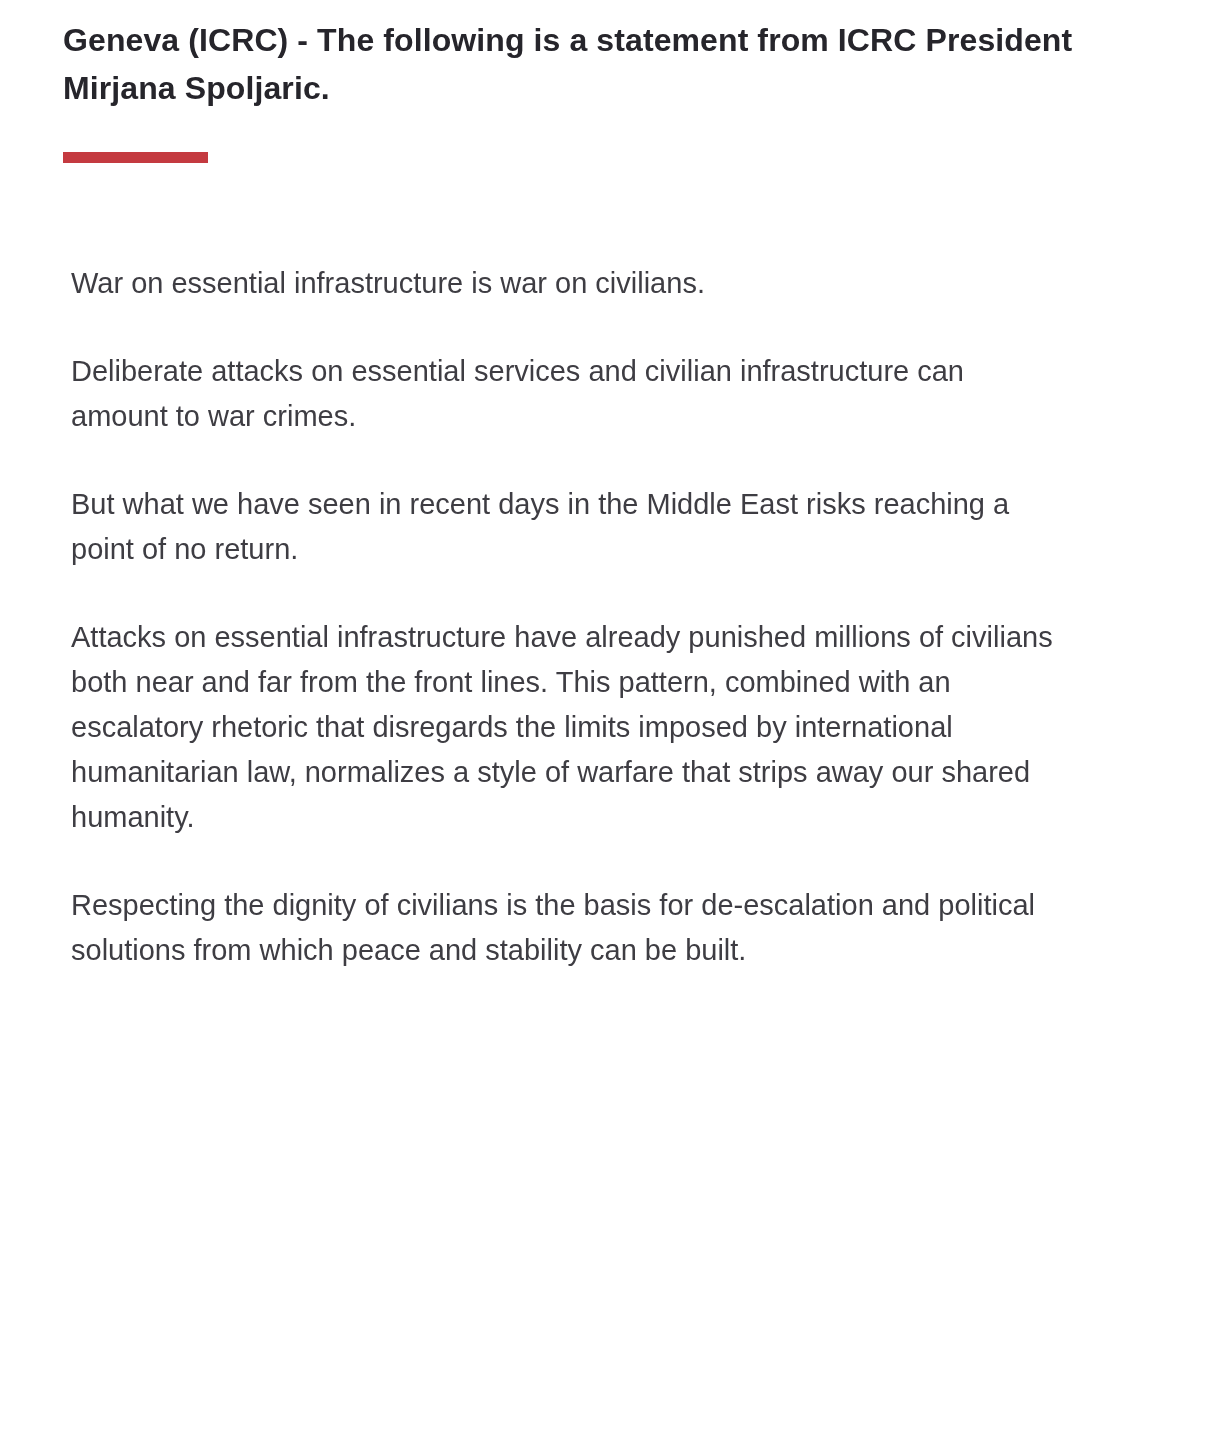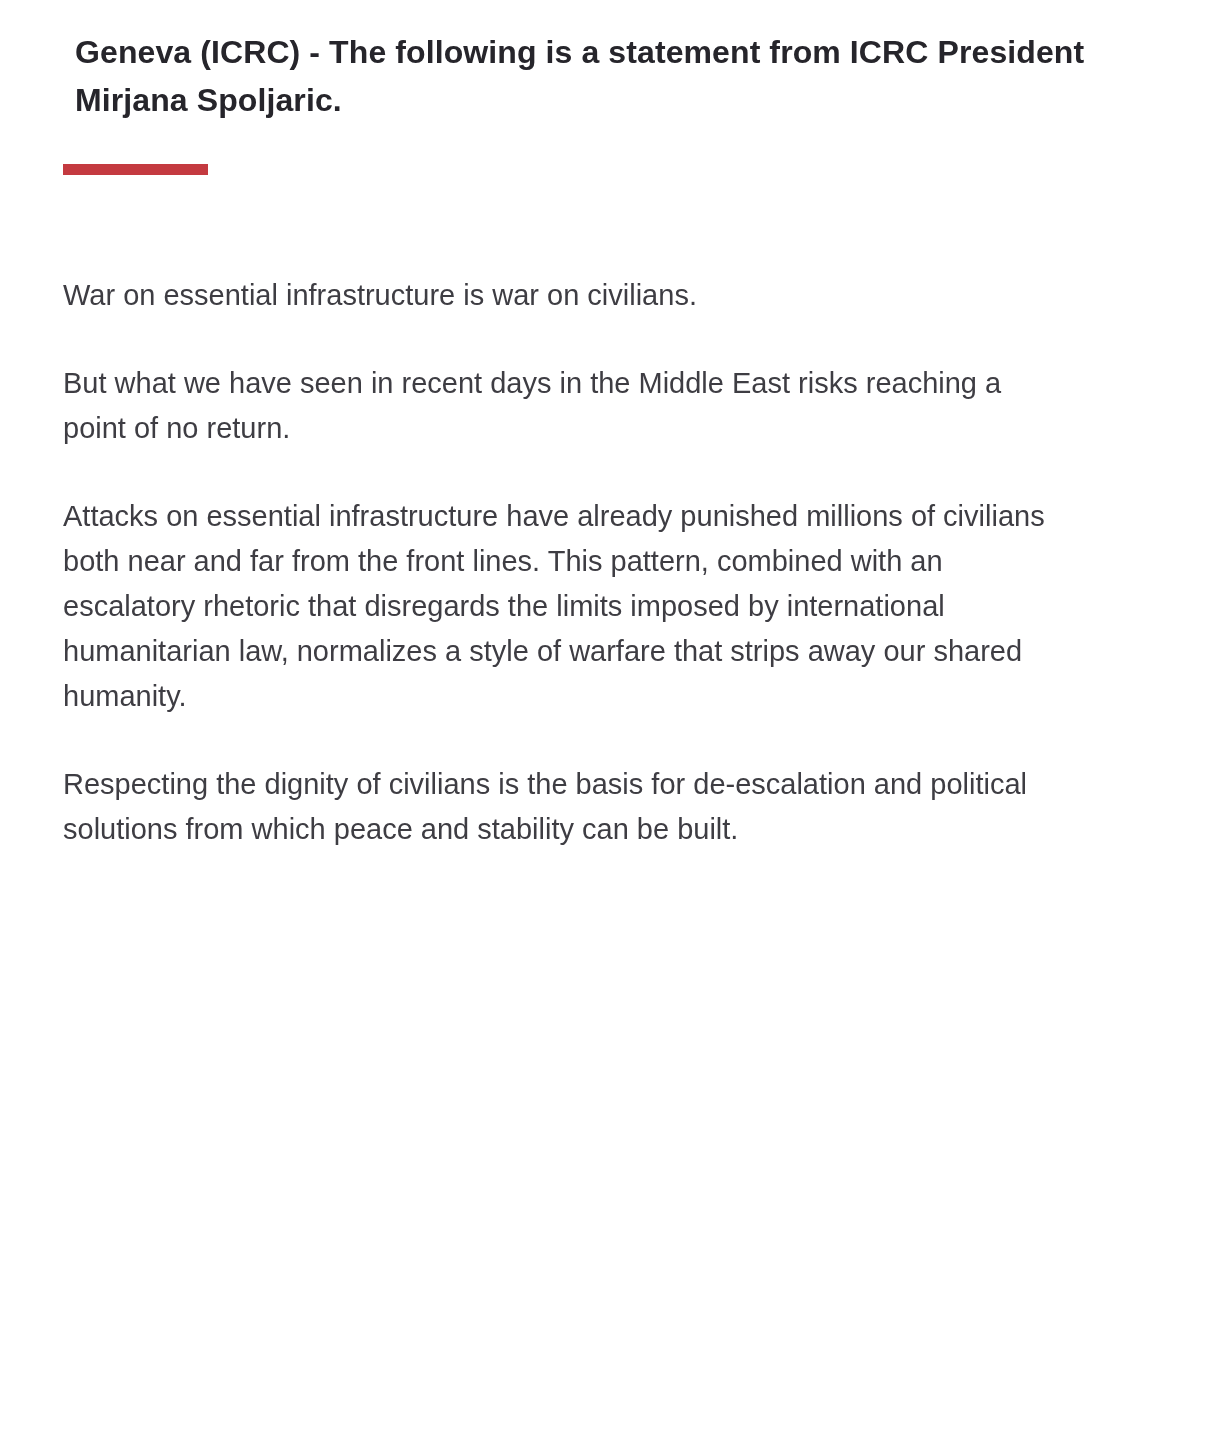--- a/index.html
+++ b/index.html
@@ -12,60 +12,62 @@
     min-height: 1450px;
     font-family: "Liberation Sans", "DejaVu Sans", sans-serif;
     -webkit-font-smoothing: antialiased;
   }
   .content {
     box-sizing: border-box;
     padding: 16px 60px 0 63px;
     max-width: 1160px;
   }
   .page-title {
-    margin: 12px;
+    margin: 0;
     max-width: 1045px;
     font-size: 32px;
     line-height: 48px;
     font-weight: bold;
     color: #26252b;
     white-space: pre-line;
     letter-spacing: 0.1px;
   }
   .divider {
     width: 145px;
     height: 11px;
     margin: 40px 0 0 0;
     border: none;
   }
   .paragraphs {
     margin-top: 98px;
     max-width: 1045px;
   }
   .paragraphs p {
-    margin: 0 0 43px 0;
+    margin: 0 0 43px 8px;
     font-size: 29px;
     line-height: 45px;
     font-weight: normal;
     color: #3e3d43;
     white-space: pre-line;
   }
 </style>
 </head>
 <body>
 
 <div class="content">
 
   <h1 class="page-title">Geneva (ICRC) - The following is a statement from ICRC President
 Mirjana Spoljaric.</h1>
 
   <div class="divider" style="background: rgb(196, 58, 64);"></div>
 
   <div class="paragraphs">
     <p>War on essential infrastructure is war on civilians.</p>
+    <p>Deliberate attacks on essential services and civilian infrastructure can
+amount to war crimes.</p>
     <p>But what we have seen in recent days in the Middle East risks reaching a
 point of no return.</p>
     <p>Attacks on essential infrastructure have already punished millions of civilians
 both near and far from the front lines. This pattern, combined with an
 escalatory rhetoric that disregards the limits imposed by international
 humanitarian law, normalizes a style of warfare that strips away our shared
 humanity.</p>
     <p>Respecting the dignity of civilians is the basis for de-escalation and political
 solutions from which peace and stability can be built.</p>
   </div>

